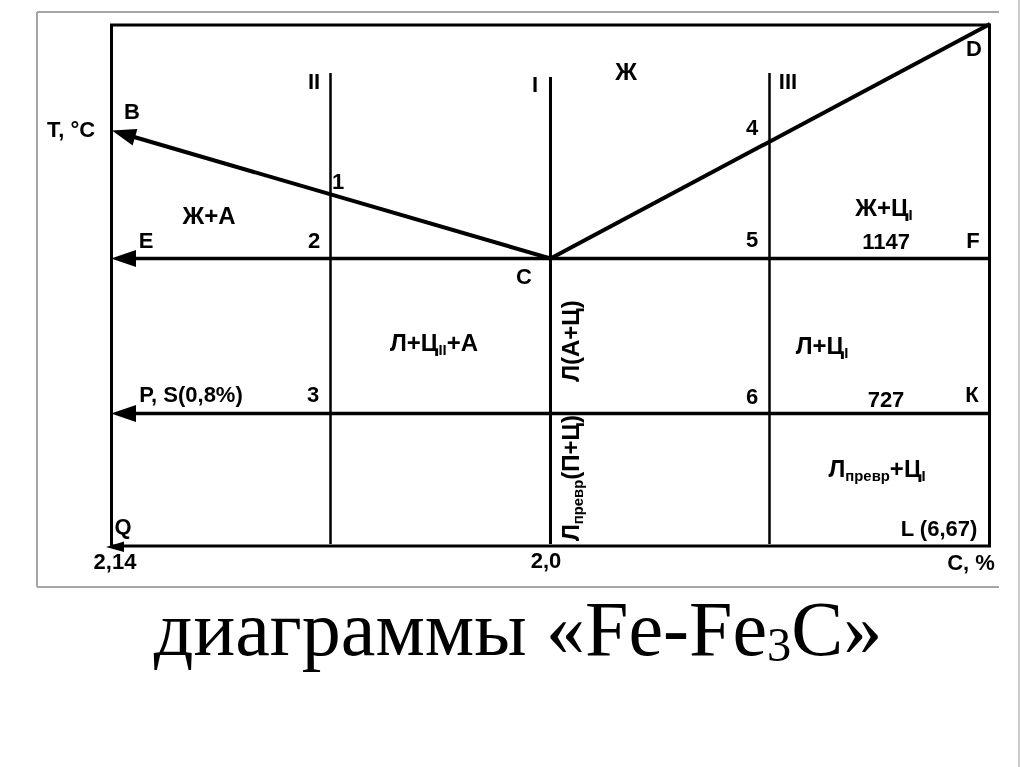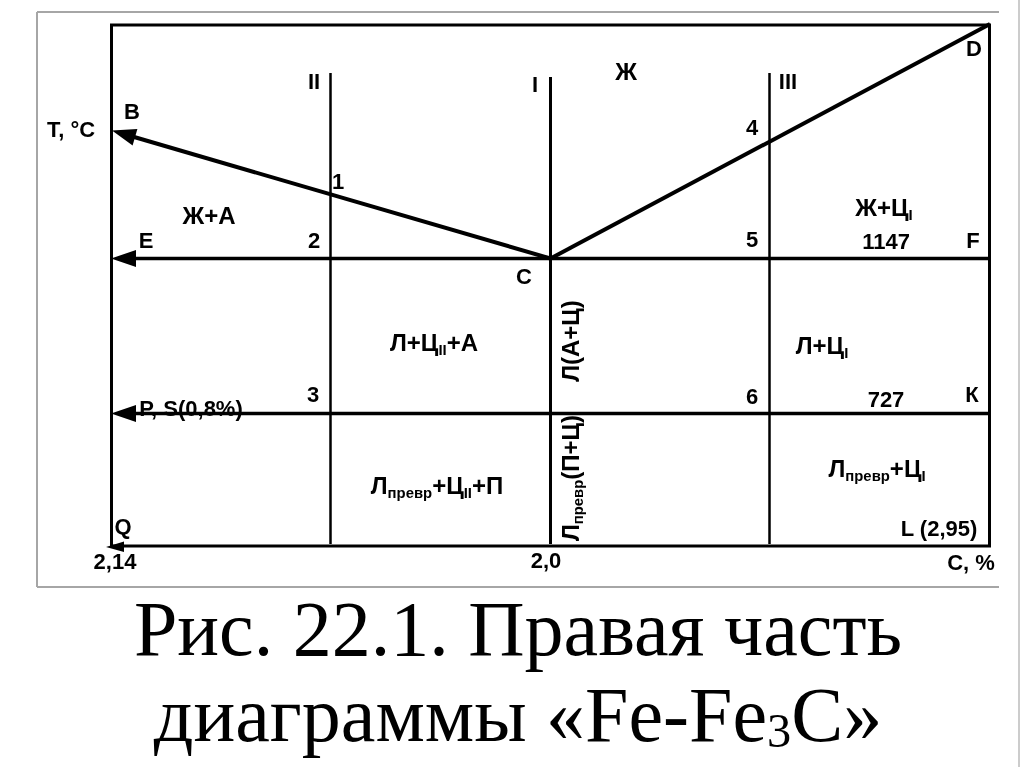--- a/index.html
+++ b/index.html
@@ -50,24 +50,24 @@
   <div class="lbl" style="left:71px;top:130px;">Т, °С</div>
   <div class="lbl" style="left:971px;top:563px;">С, %</div>
   <div class="lbl" style="left:115px;top:562px;">2,14</div>
   <div class="lbl" style="left:546px;top:561px;">2,0</div>
 
   <div class="lbl" style="left:132px;top:112px;">B</div>
   <div class="lbl" style="left:974px;top:49px;">D</div>
   <div class="lbl" style="left:146px;top:241px;">E</div>
   <div class="lbl" style="left:524px;top:277px;">C</div>
   <div class="lbl" style="left:973px;top:241px;">F</div>
-  <div class="lbl" style="left:191px;top:395px;margin-top:14px;">P, S(0,8%)</div>
+  <div class="lbl" style="left:191px;top:395px;">P, S(0,8%)</div>
   <div class="lbl" style="left:972px;top:395px;">К</div>
   <div class="lbl" style="left:123px;top:527px;">Q</div>
-  <div class="lbl" style="left:939px;top:529px;">L (2,95)</div>
+  <div class="lbl" style="left:939px;top:529px;">L (6,67)</div>
 
   <div class="lbl" style="left:886px;top:242px;">1147</div>
   <div class="lbl" style="left:886px;top:400px;">727</div>
 
   <div class="lbl" style="left:314px;top:82px;">II</div>
   <div class="lbl" style="left:535px;top:85px;">I</div>
   <div class="lbl" style="left:788px;top:82px;">III</div>
 
   <div class="lbl" style="left:338px;top:182px;">1</div>
   <div class="lbl" style="left:314px;top:241px;">2</div>
@@ -75,22 +75,20 @@
   <div class="lbl" style="left:752px;top:128px;">4</div>
   <div class="lbl" style="left:752px;top:240px;">5</div>
   <div class="lbl" style="left:752px;top:397px;">6</div>
 
   <div class="lbl big" style="left:626px;top:72px;">Ж</div>
   <div class="lbl big" style="left:209px;top:216px;">Ж+А</div>
   <div class="lbl big" style="left:884px;top:180px;margin-top:28px;"><span>Ж+Ц</span><sub>I</sub></div>
   <div class="lbl big" style="left:434px;top:343px;text-align:center;"><span>Л+Ц</span><sub>II</sub><span>+А</span></div>
   <div class="lbl big vert" style="left:571px;top:341px;">Л(А+Ц)</div>
   <div class="lbl big" style="left:822px;top:346px;"><span>Л+Ц</span><sub>I</sub></div>
-  <div class="lbl big" style="left:437px;top:486px;"><span>Л</span><sub>превр</sub><span>+Ц</span><sub>II</sub><span>+П</span></div>
   <div class="lbl big vert" style="left:571px;top:478px;"><span>Л</span><sub>превр</sub><span>(П+Ц)</span></div>
   <div class="lbl big" style="left:877px;top:469px;"><span>Л</span><sub>превр</sub><span>+Ц</span><sub>I</sub></div>
 
   <div class="caption">
-    <div>Рис. 22.1. Правая часть</div>
     <div><span>диаграммы «Fe-Fe</span><sub>3</sub><span>C»</span></div>
   </div>
 
 </div>
 
 </body></html>

